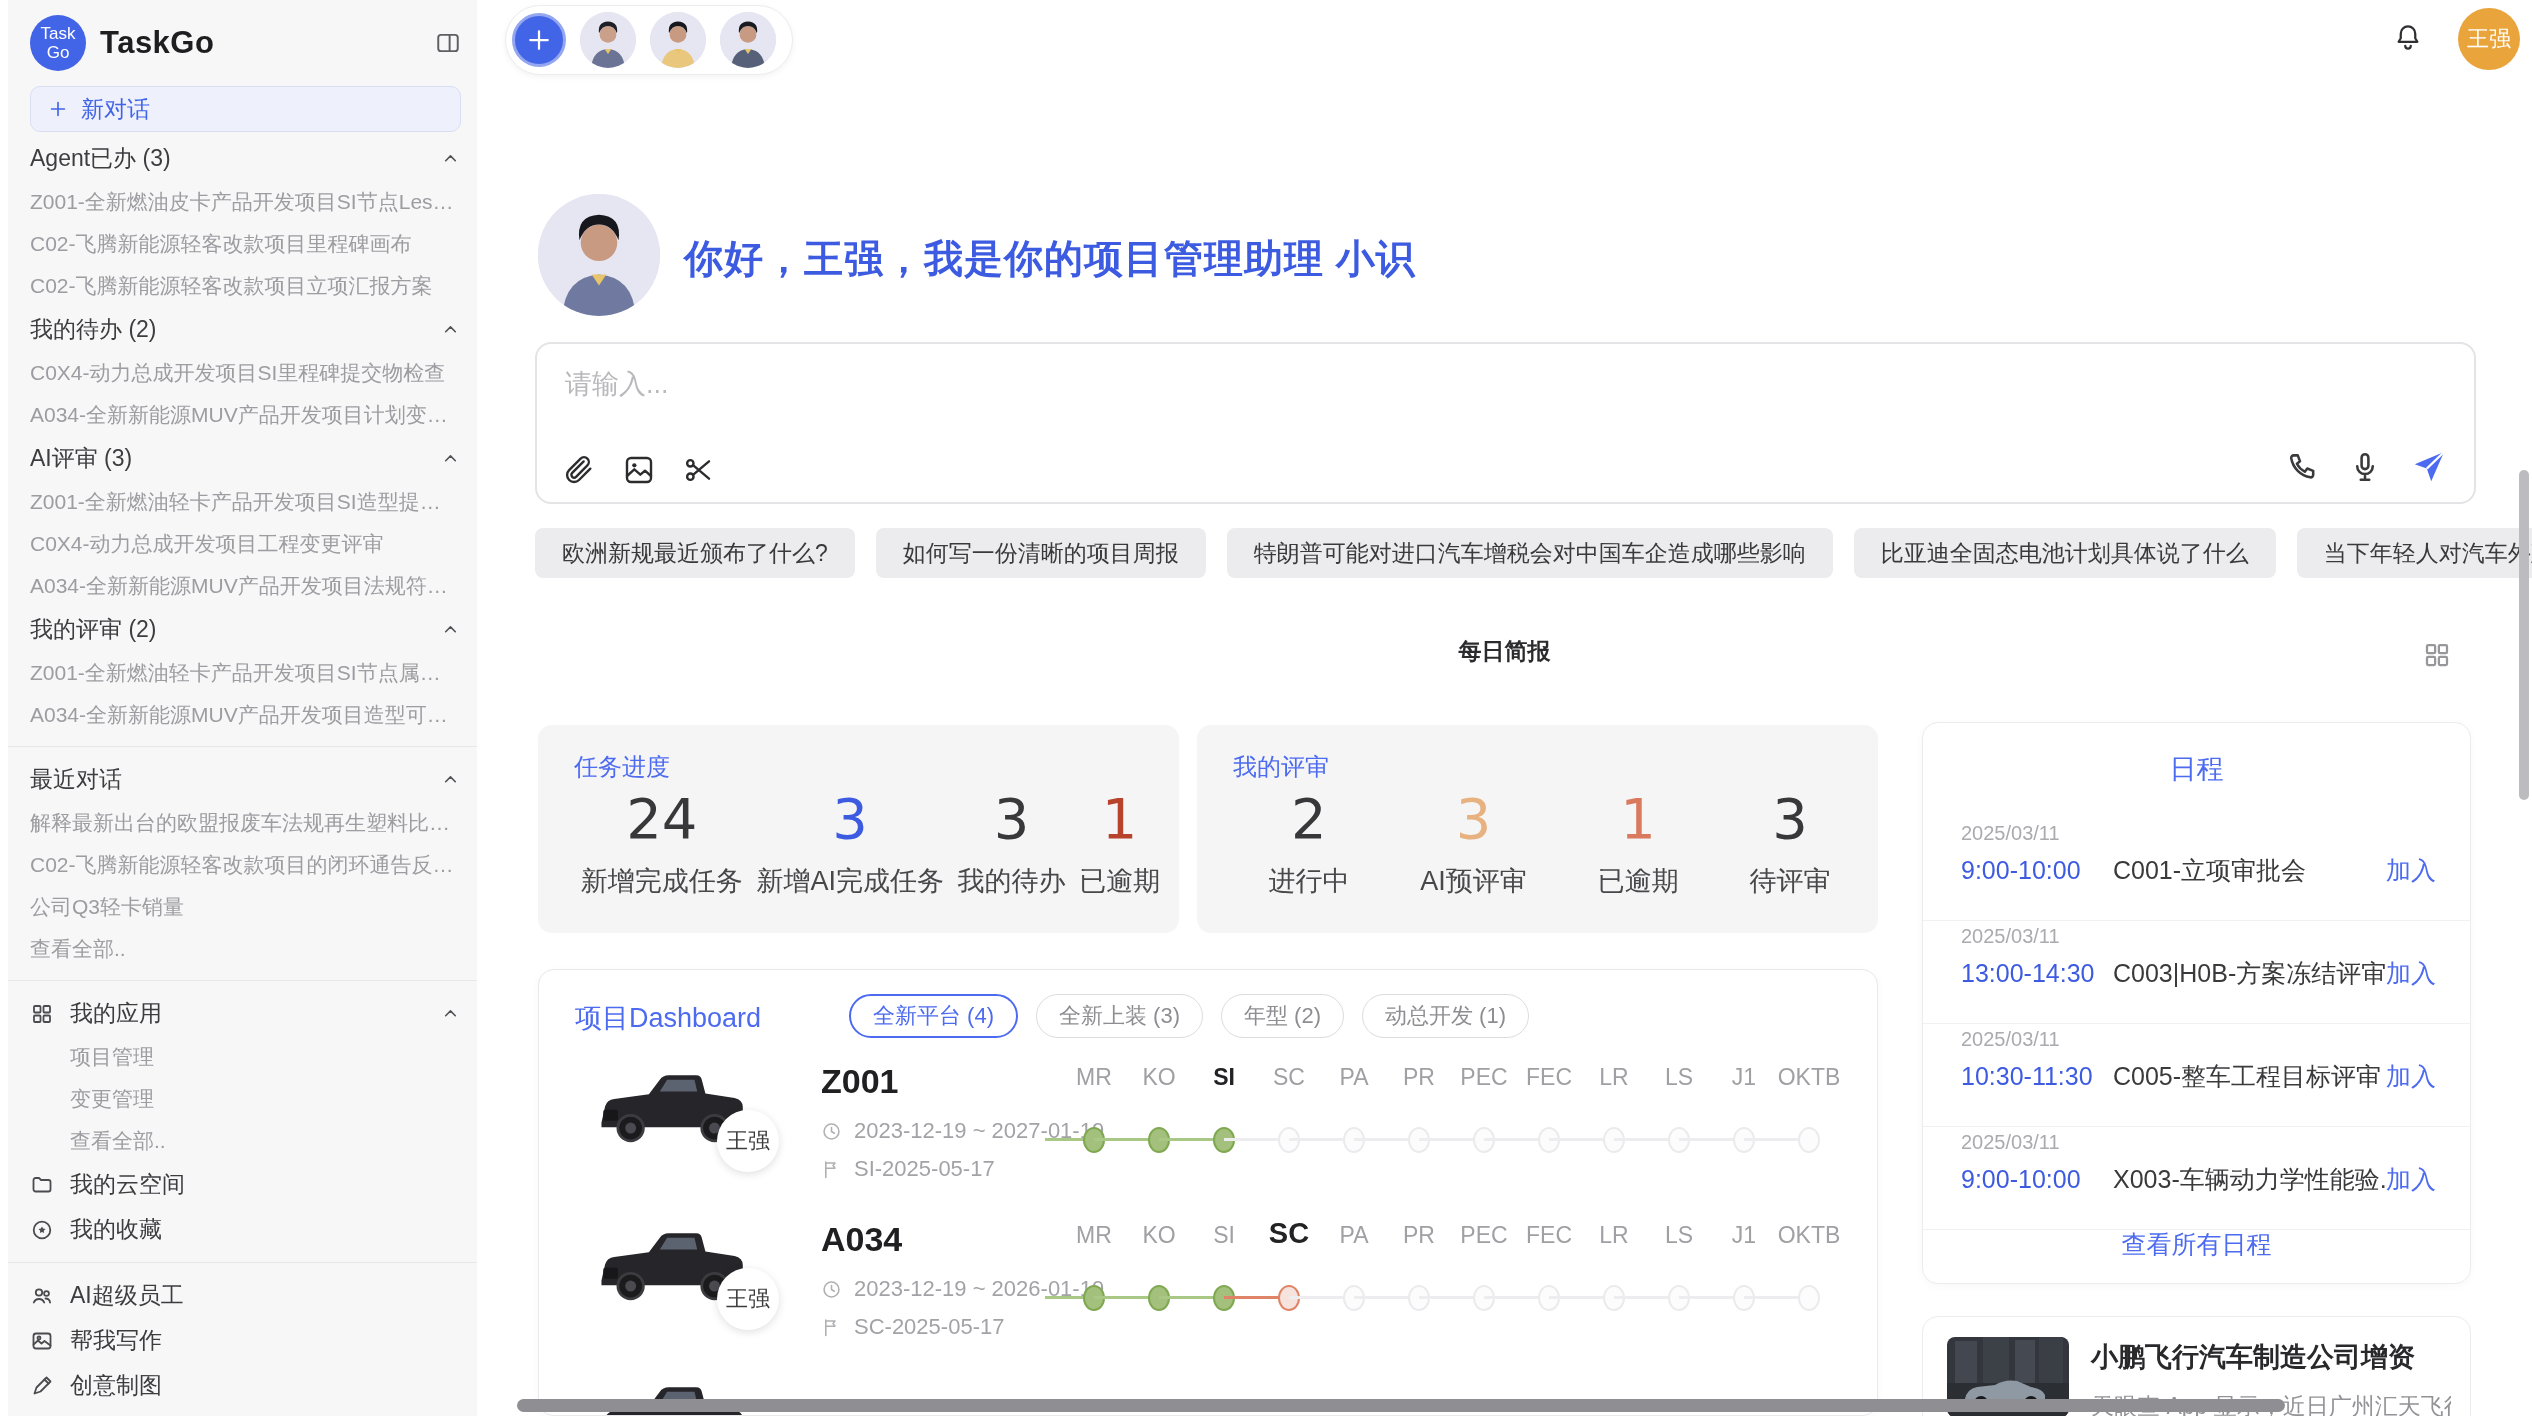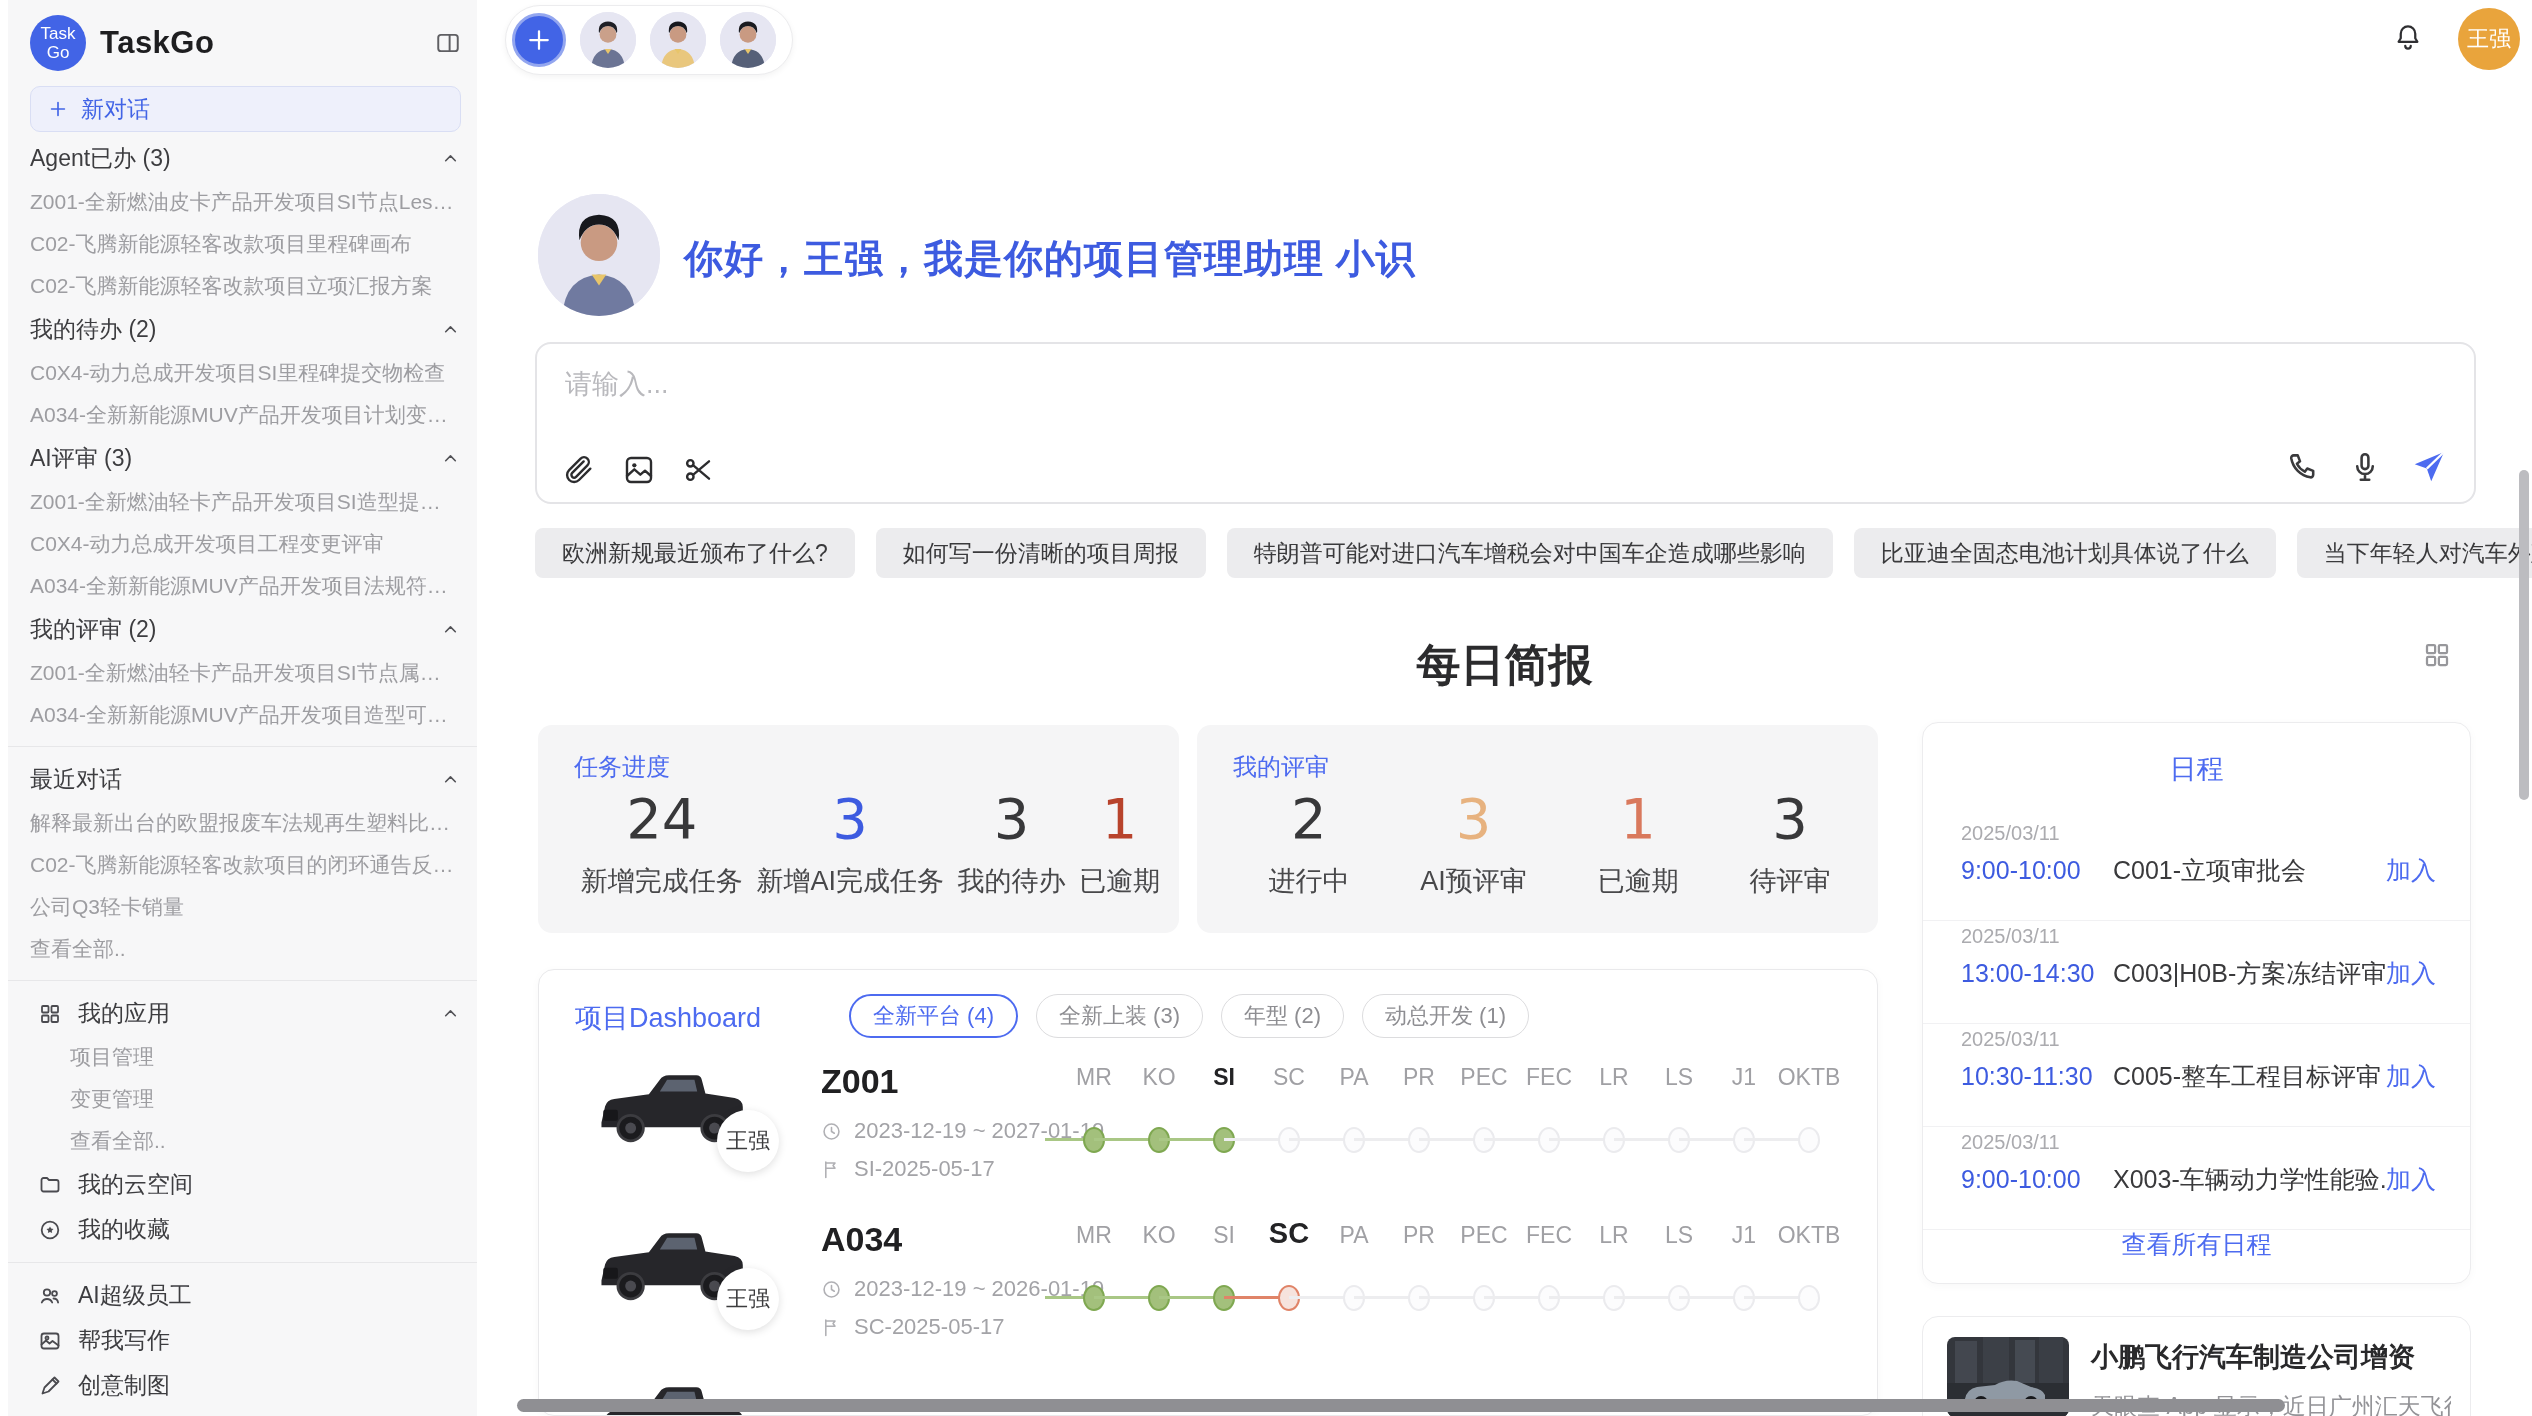--- a/index.html
+++ b/index.html
@@ -16,21 +16,21 @@
                flex-direction:column;align-items:center;justify-content:center;font-size:17px;line-height:19px;font-weight:500;flex:none;}
   .app-name{font-size:31px;font-weight:700;color:#1e1e20;margin-left:14px;letter-spacing:.5px;}
   .collapse-btn{margin-left:auto;color:#5f5f63;font-size:26px;cursor:pointer;}
   .new-chat{margin:12px 22px 4px;height:46px;border-radius:10px;background:#eef0fb;border:1px solid #d9def4;
             display:flex;align-items:center;padding:0 16px;color:#4264e6;font-size:23px;gap:12px;box-sizing:border-box;}
   .sb-sec-header{display:flex;align-items:center;height:45px;padding:0 22px;font-size:23px;color:#3d3d40;}
   .sb-sec-header .chev{margin-left:auto;color:#515156;font-size:21px;}
   .sb-item{height:42px;line-height:42px;padding:0 22px;font-size:21px;color:#9d9da1;
            white-space:nowrap;overflow:hidden;text-overflow:ellipsis;}
   .sb-divider{height:1px;background:#e7e7e9;margin:10px 0;}
-  .sb-row{display:flex;align-items:center;height:45px;padding:0 22px;font-size:23px;color:#3d3d40;gap:16px;margin-left:8px;}
+  .sb-row{display:flex;align-items:center;height:45px;padding:0 22px;font-size:23px;color:#3d3d40;gap:16px;}
   .sb-row .ic{font-size:24px;color:#4b4b50;}
   .sb-row .chev{margin-left:auto;color:#515156;font-size:21px;}
   .sb-sub{padding-left:62px;height:42px;line-height:42px;font-size:21px;color:#9d9da1;}
 
   
   .main{position:absolute;left:477px;top:0;width:2055px;height:1416px;background:#fff;}
   .member-bar{position:absolute;left:28px;top:5px;height:68px;border:1px solid #ececee;border-radius:36px;
               display:flex;align-items:center;gap:14px;padding:0 16px 0 6px;background:#fff;
               box-shadow:0 2px 6px rgba(0,0,0,.05);}
   .add-member{width:54px;height:54px;border-radius:50%;background:#4264e6;border:3px solid #93a6ef;
@@ -53,21 +53,21 @@
   .comp-left{position:absolute;left:26px;bottom:16px;display:flex;gap:28px;color:#2c2c2e;}
   .comp-left .ic{font-size:32px;}
   .comp-right{position:absolute;right:26px;bottom:16px;display:flex;gap:28px;align-items:center;color:#3a3a3c;}
   .comp-right .ic{font-size:34px;}
   .comp-right .send{color:#4d6bf0;font-size:38px;}
 
   .chips{position:absolute;left:58px;top:528px;display:flex;gap:21px;}
   .chip{height:50px;display:flex;align-items:center;padding:0 27px;background:#ececee;border-radius:8px;
         font-size:23px;color:#3a3a3c;white-space:nowrap;}
 
-  .brief-title{position:absolute;top:636px;left:0;width:2055px;text-align:center;font-size:44px;font-weight:700;color:#2b2b2d;}
+  .brief-title{position:absolute;top:636px;left:0;width:2055px;text-align:center;font-size:23px;font-weight:700;color:#2b2b2d;}
   .brief-grid{position:absolute;left:1945px;top:640px;color:#97979b;font-size:30px;}
 
   .stat-card{position:absolute;top:725px;background:#f5f5f6;border-radius:14px;height:208px;box-sizing:border-box;padding:26px 12px 0 36px;}
   .stat-card.c0{left:61px;width:641px;}
   .stat-card.c1{left:720px;width:681px;}
   .stat-card h3{margin:0;font-size:24px;font-weight:500;color:#4d6bf0;}
   .stat-cols{display:flex;justify-content:space-around;margin-top:4px;}
   .stat{text-align:center;}
   .stat .num{font-size:56px;font-weight:400;line-height:1.15;font-family:"DejaVu Sans","Liberation Sans",sans-serif;}
   .stat .lbl{font-size:27px;color:#48484a;margin-top:12px;}

